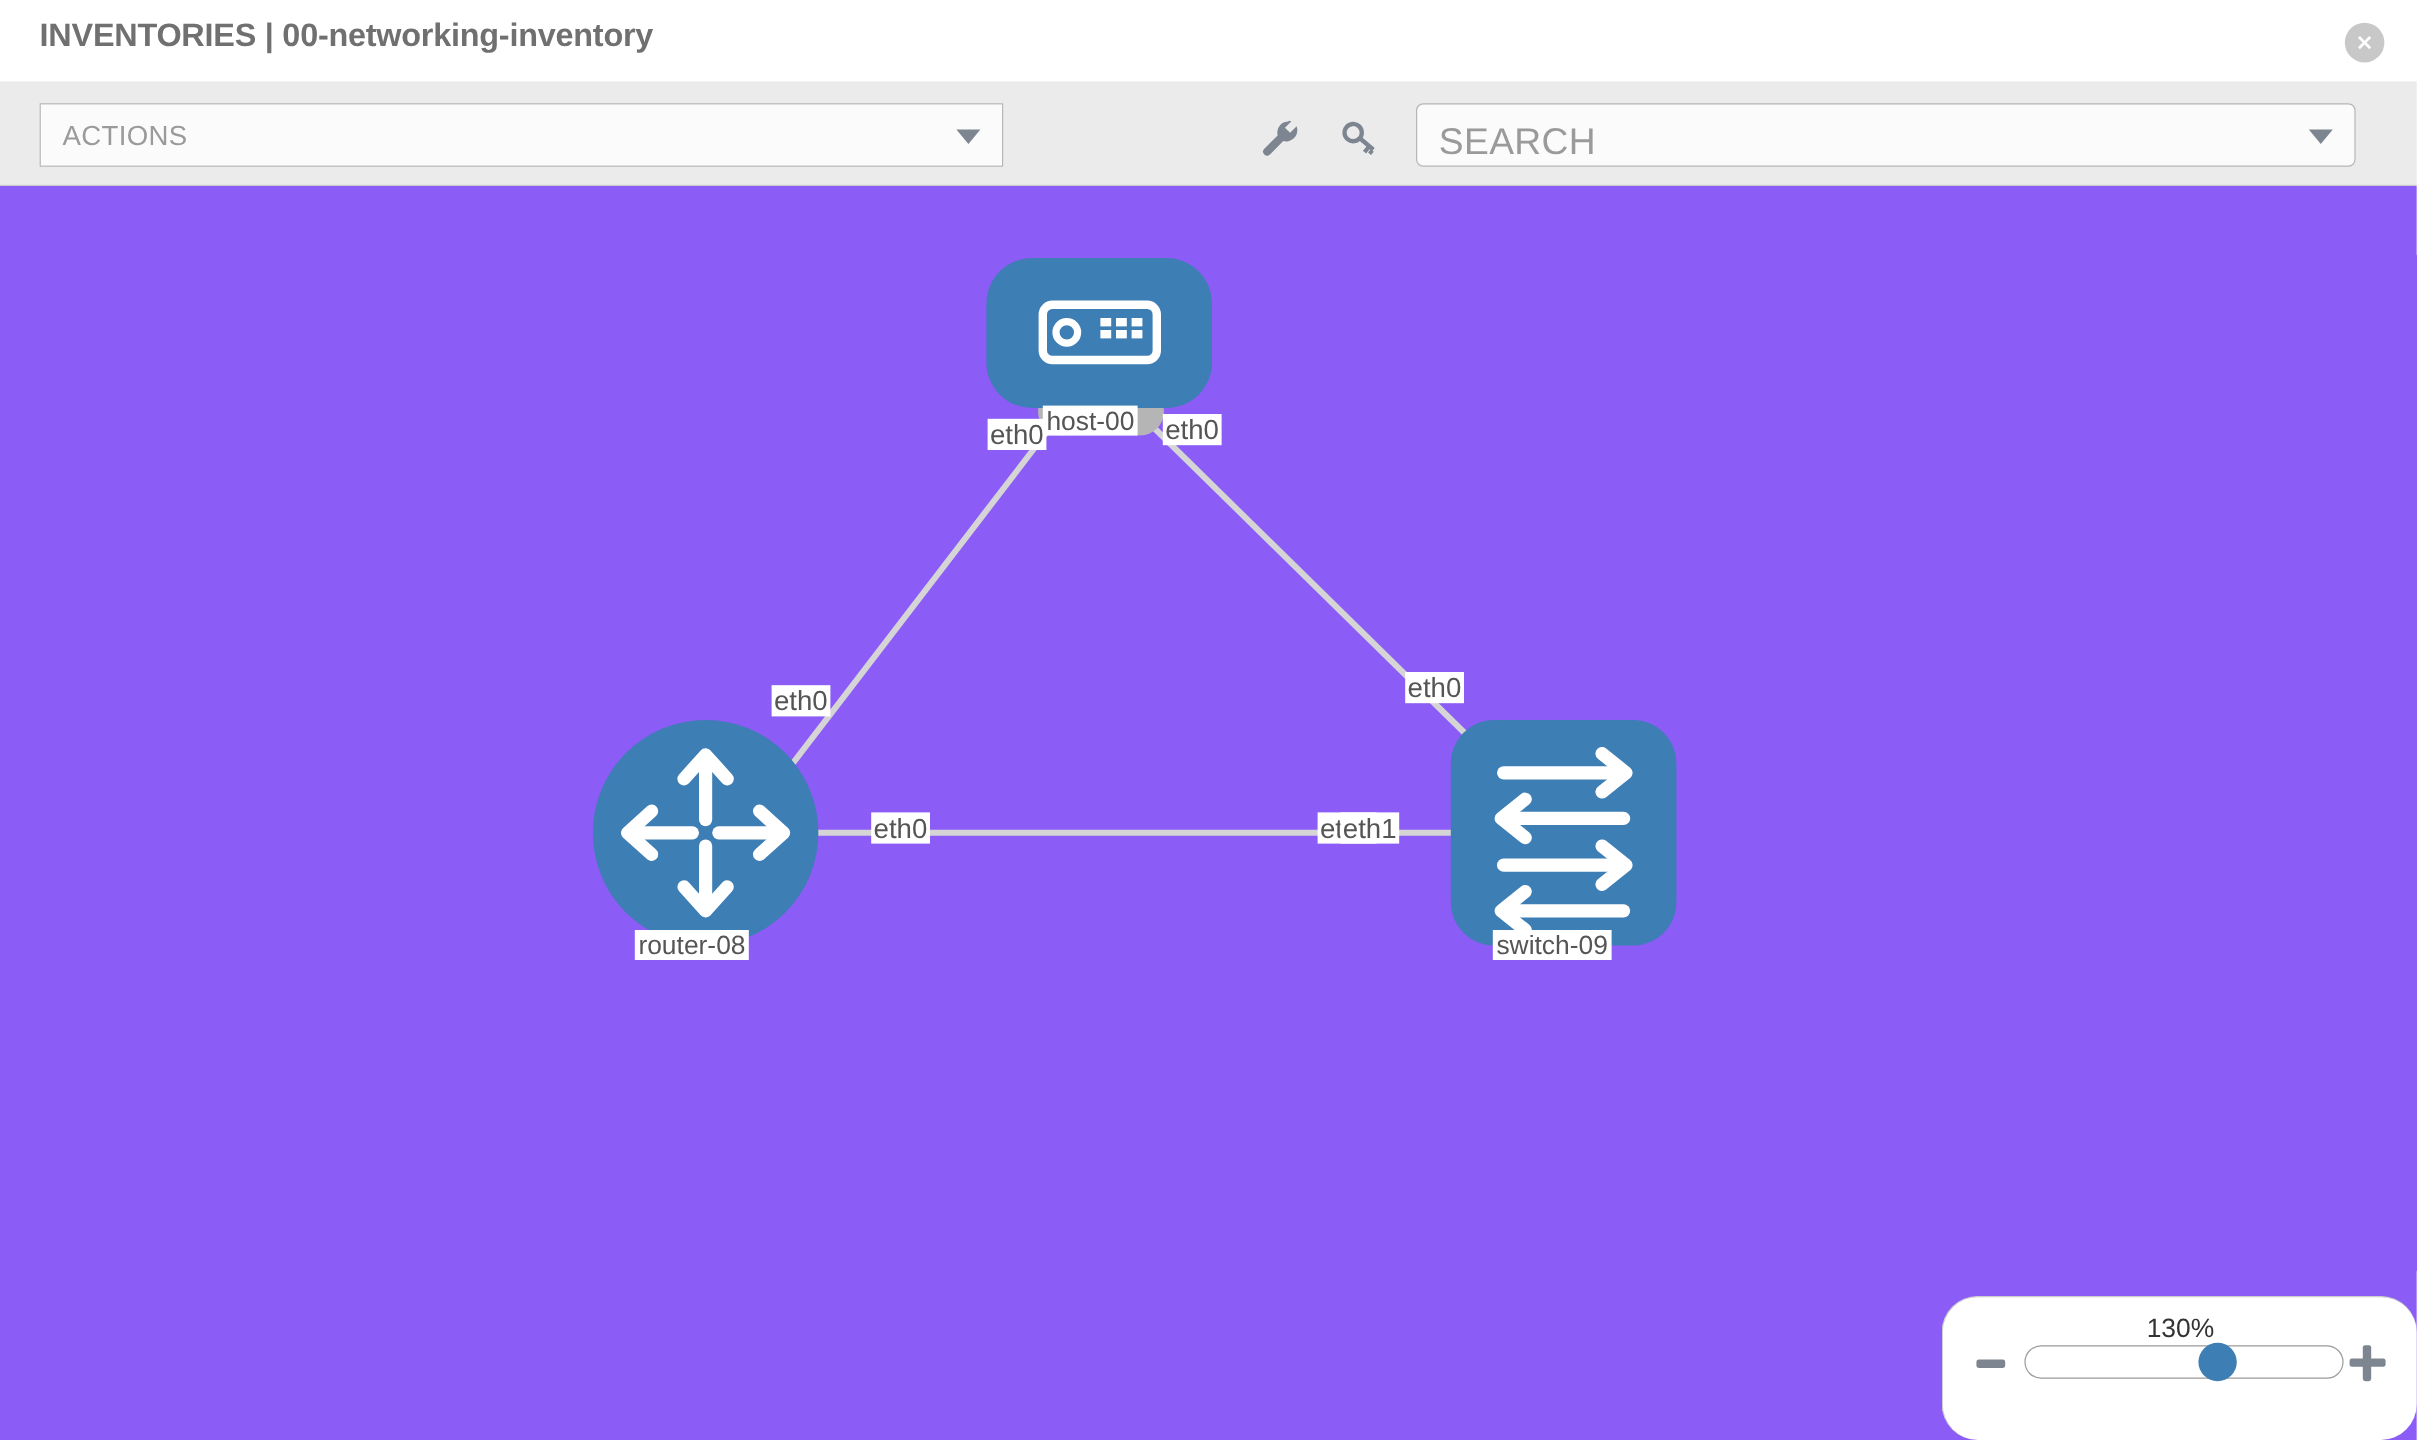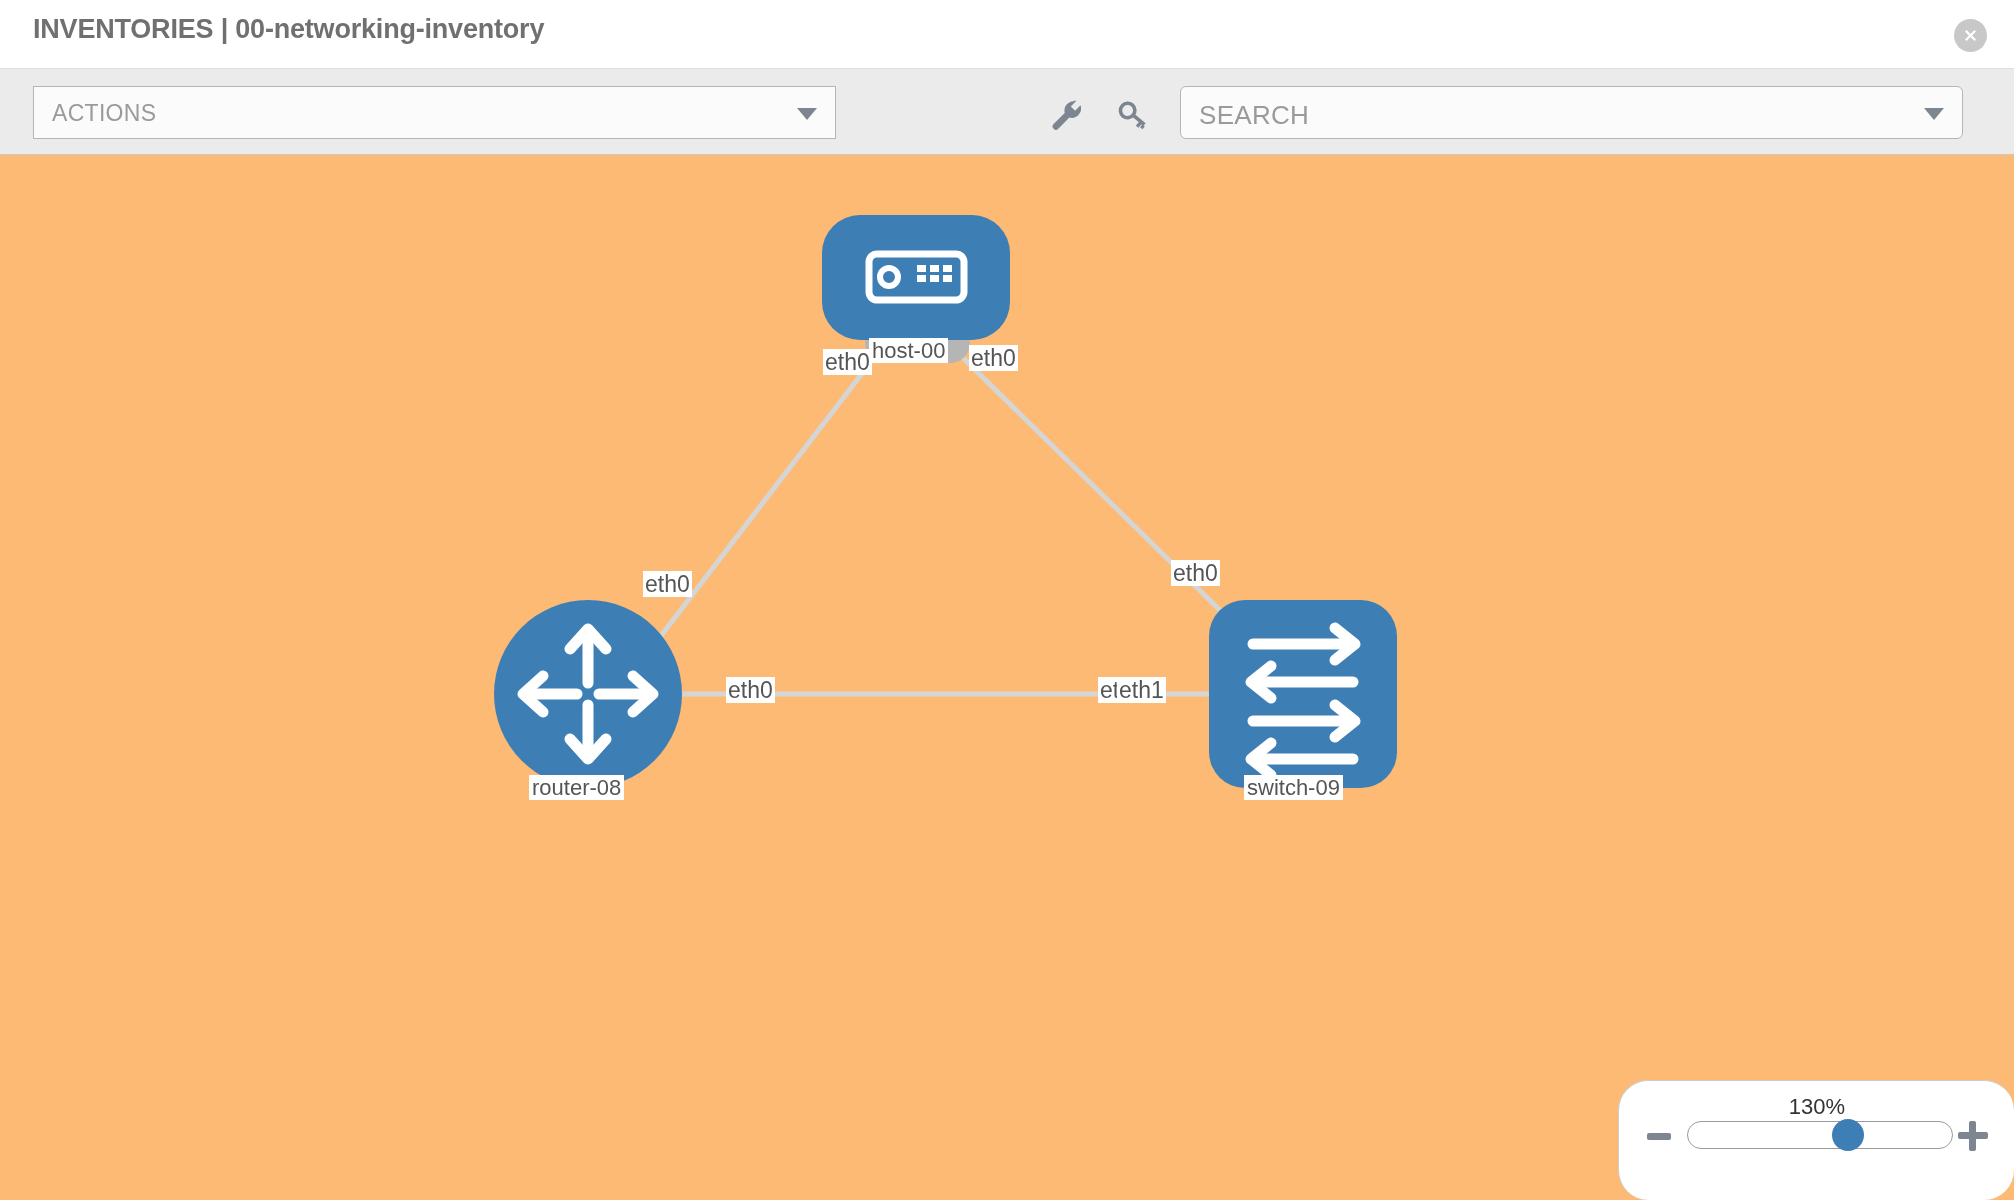--- a/index.html
+++ b/index.html
@@ -67,32 +67,32 @@
 
   .search-box {
     position: absolute; left: 1180px; top: 17px;
     width: 783px; height: 53px;
     background: #fbfbfb;
     border: 1px solid #b6b6b6;
     border-radius: 6px;
   }
   .search-label {
     position: absolute; left: 18px; top: 13px;
-    font-size: 26px; color: #9a9a9a; letter-spacing: 0.3px;
+    font-size: 31px; color: #9a9a9a; letter-spacing: 0.3px;
     background: transparent; border: 0; outline: none;
     font-family: "Liberation Sans", sans-serif;
     width: 700px;
   }
   .search-label::placeholder { color: #9a9a9a; }
 
   
   .canvas {
     position: absolute; left: 0; top: 155px;
     width: 2014px; height: 1045px;
-    background: #fdba74;
+    background: #8b5cf6;
     overflow: hidden;
   }
   #topology { position: absolute; left: 0; top: 0; }
 
   .node-shape { cursor: pointer; }
   .nub { fill: #b5b5b5; }
   .link { stroke: #d5d5d5; stroke-width: 5; fill: none; }
 
   .edge-label, .node-label {
     position: absolute;

